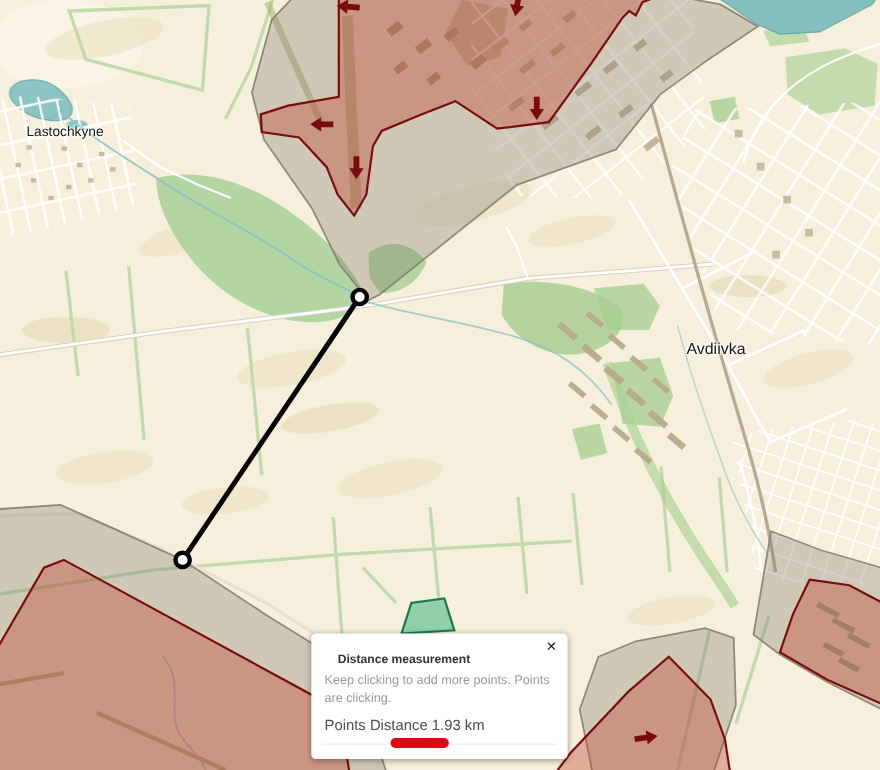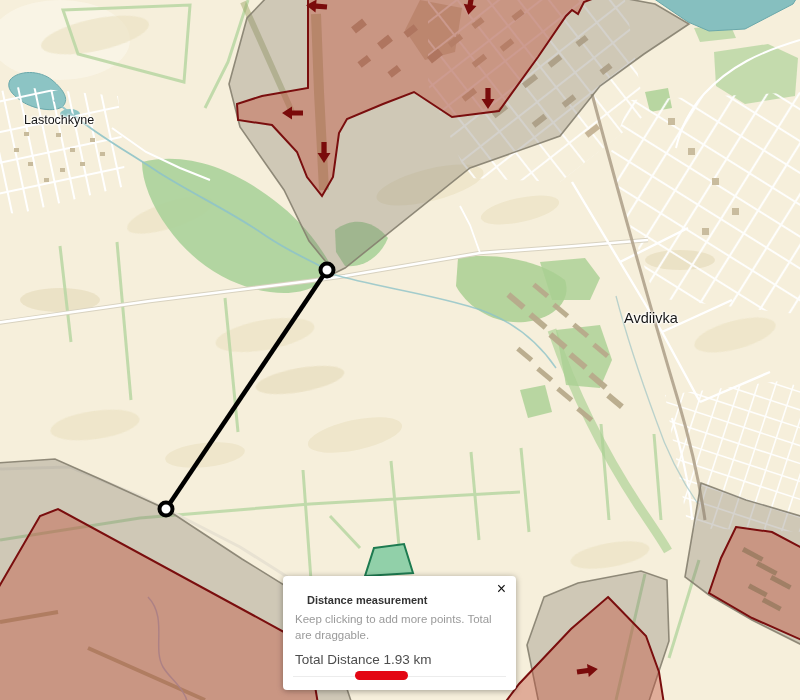--- a/index.html
+++ b/index.html
@@ -252,22 +252,22 @@
     <circle cx="166" cy="509" r="6.5" fill="#ffffff" stroke="#000000" stroke-width="4"></circle>
   </g>
 </svg>
 
 <div class="town-label small" style="left:24px;top:113px;">Lastochkyne</div>
 <div class="town-label big" style="left:624px;top:310px;">Avdiivka</div>
 
 <div class="popup">
   <div class="popup-close">×</div>
   <div class="popup-title">Distance measurement</div>
-  <div class="popup-desc">Keep clicking to add more points. Total are draggable.</div>
+  <div class="popup-desc">Keep clicking to add more points. Points are clicking.</div>
   <div class="popup-total">
-    <span>Total Distance</span>
+    <span>Points Distance</span>
     <span>1.93 km</span>
   </div>
   <div class="popup-divider"></div>
   <div class="red-underline"></div>
 </div>
 
 </div>
 
 </body></html>

